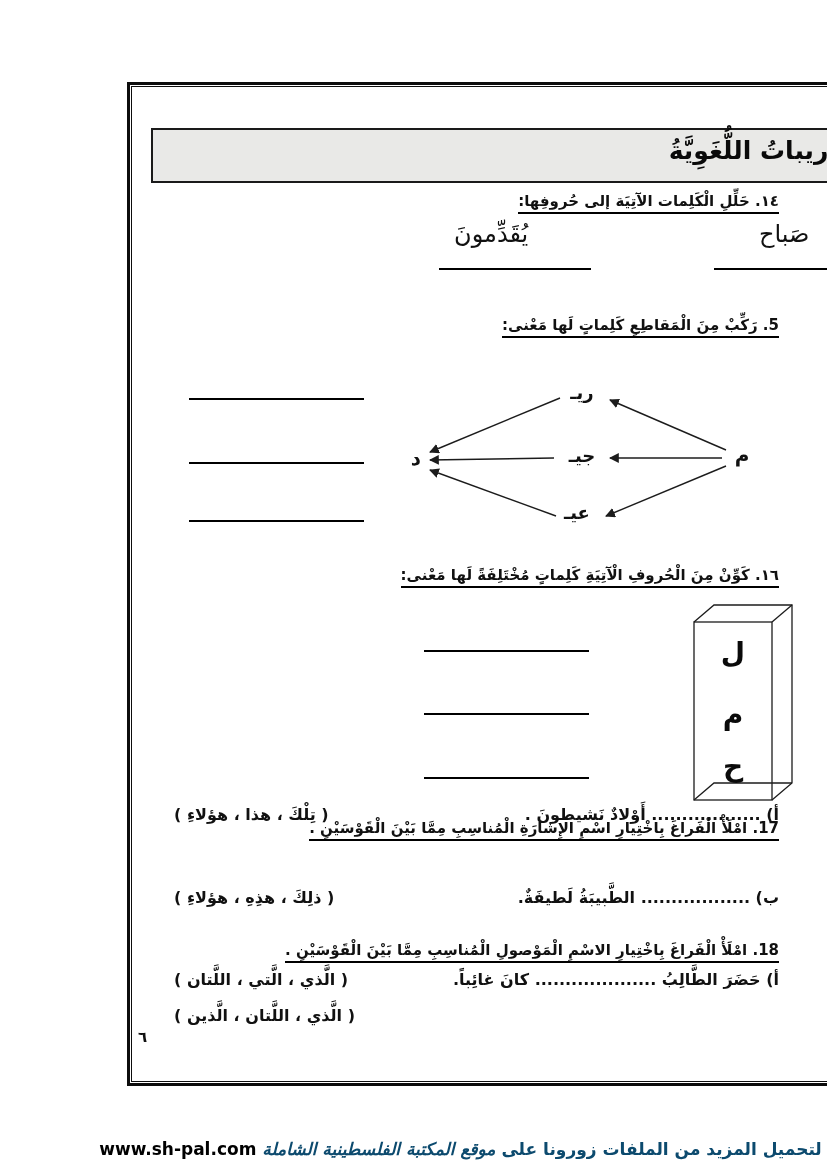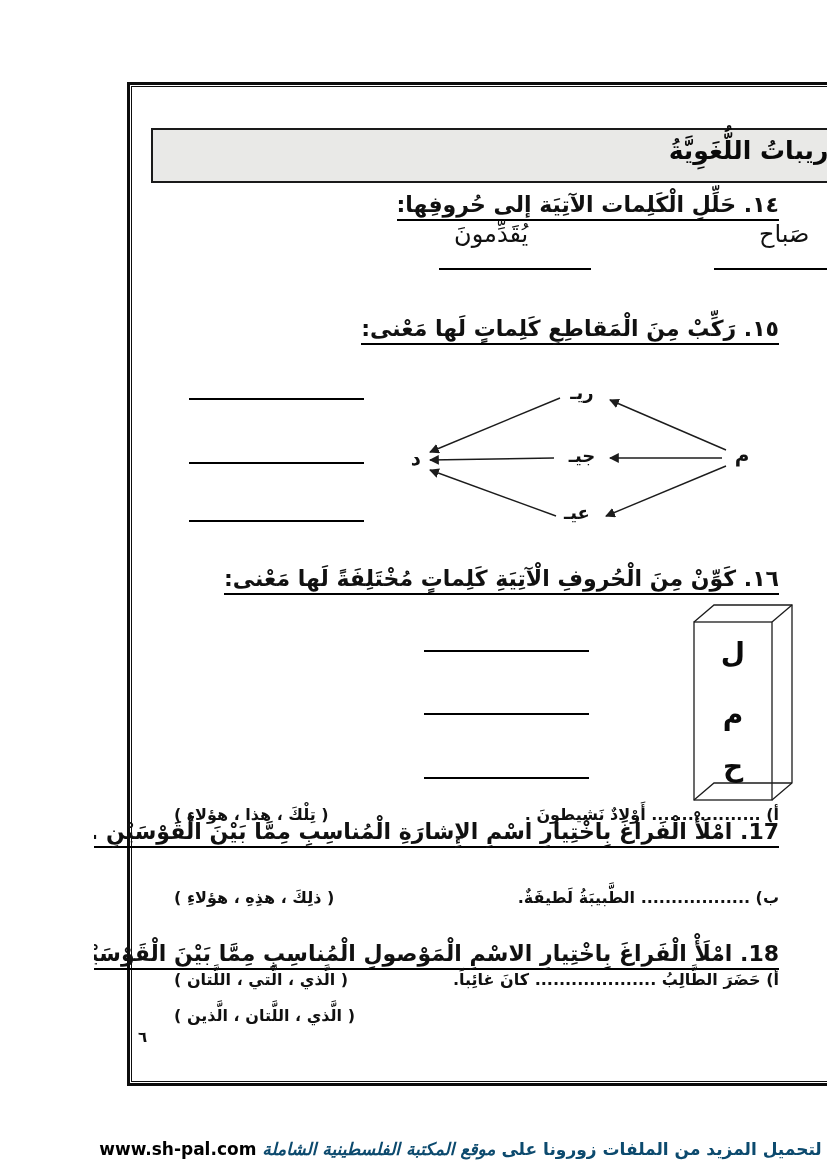--- a/index.html
+++ b/index.html
@@ -24,21 +24,21 @@
   .title-box{
     position:absolute;left:57px;top:128px;width:734px;height:55px;
     background:#e9e9e7;border:2px solid #1a1a1a;box-sizing:border-box;
   }
   .title-text{
     position:absolute;right:12px;top:4px;
     font-size:25px;font-weight:700;color:#0a0a0a;
     line-height:1.35;
   }
   
-  .heading{position:absolute;right:48px;font-size:22px;font-weight:700;white-space:nowrap;}
+  .heading{position:absolute;right:48px;font-size:15px;font-weight:700;white-space:nowrap;}
   .heading .u{border-bottom:2px solid #000;padding-bottom:2px;}
   .h14{top:192px;}
   .h15{top:316px;}
   .h16{top:566px;}
   .h17{top:819px;}
   .h18{top:941px;}
   
   .word{position:absolute;font-size:24px;font-weight:400;text-align:left;}
   .w-right{left:665px;width:80px;top:220px;}
   .w-left{left:360px;width:90px;top:220px;}
@@ -92,21 +92,21 @@
 
   <div class="heading h14">
     <span class="u">١٤. حَلِّلِ الْكَلِمات الآتِيَة إلى حُروفِها:</span>
   </div>
   <div class="word w-right">صَباح</div>
   <div class="word w-left">يُقَدِّمونَ</div>
   <div class="blank b14-r"></div>
   <div class="blank b14-l"></div>
 
   <div class="heading h15">
-    <span class="u">١٥. رَكِّبْ مِنَ الْمَقاطِعِ كَلِماتٍ لَها مَعْنى:</span>
+    <span class="u">5. رَكِّبْ مِنَ الْمَقاطِعِ كَلِماتٍ لَها مَعْنى:</span>
   </div>
   <svg class="diagram" viewBox="0 0 600 170">
     <defs>
       <marker id="arr" viewBox="0 0 10 10" refX="9" refY="5" markerWidth="7" markerHeight="7" orient="auto-start-reverse">
         <path d="M0,0 L10,5 L0,10 z" fill="#1c1c1c"></path>
       </marker>
     </defs>
     <g>
       <line x1="552" y1="80" x2="436" y2="30" marker-end="url(#arr)"></line>
       <line x1="548" y1="88" x2="436" y2="88" marker-end="url(#arr)"></line>

